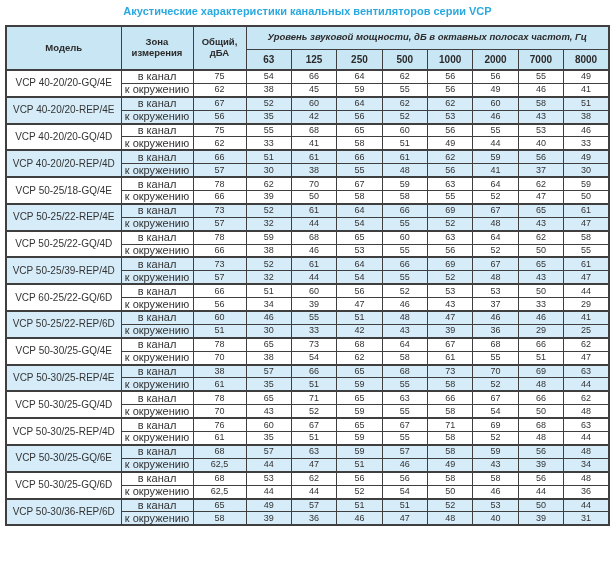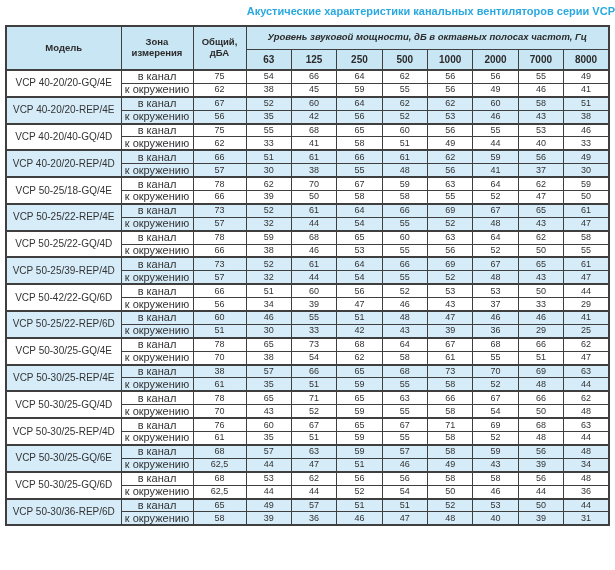--- a/index.html
+++ b/index.html
@@ -14,21 +14,21 @@
   html, body { margin: 0; padding: 0; }
   body {
     width: 615px; height: 570px;
     background: #ffffff;
     font-family: "Liberation Sans", sans-serif;
     color: var(--text);
     overflow: hidden;
   }
   .page-title {
     padding-top: 5px;
-    text-align: right;
+    text-align: center;
     font-size: 11px;
     font-weight: bold;
     color: var(--title-color);
     height: 25px;
   }
   table.acoustic {
     border-collapse: collapse;
     table-layout: fixed;
     width: 605px;
     margin-left: 5px;
@@ -145,21 +145,21 @@
         <td class="level-cell shaded">35</td>
         <td class="level-cell shaded">42</td>
         <td class="level-cell shaded">56</td>
         <td class="level-cell shaded">52</td>
         <td class="level-cell shaded">53</td>
         <td class="level-cell shaded">46</td>
         <td class="level-cell shaded">43</td>
         <td class="level-cell shaded">38</td>
       </tr>
       <tr class="duct-row">
-        <td class="model-cell" rowspan="2">VCP 40-20/40-GQ/4D</td>
+        <td class="model-cell" rowspan="2">VCP 40-20/20-GQ/4D</td>
         <td class="zone-cell">в канал</td>
         <td class="total-cell">75</td>
         <td class="level-cell">55</td>
         <td class="level-cell">68</td>
         <td class="level-cell">65</td>
         <td class="level-cell">60</td>
         <td class="level-cell">56</td>
         <td class="level-cell">55</td>
         <td class="level-cell">53</td>
         <td class="level-cell">46</td>
@@ -295,21 +295,21 @@
         <td class="level-cell shaded">32</td>
         <td class="level-cell shaded">44</td>
         <td class="level-cell shaded">54</td>
         <td class="level-cell shaded">55</td>
         <td class="level-cell shaded">52</td>
         <td class="level-cell shaded">48</td>
         <td class="level-cell shaded">43</td>
         <td class="level-cell shaded">47</td>
       </tr>
       <tr class="duct-row">
-        <td class="model-cell" rowspan="2">VCP 50-42/22-GQ/6D</td>
+        <td class="model-cell" rowspan="2">VCP 60-25/22-GQ/6D</td>
         <td class="zone-cell">в канал</td>
         <td class="total-cell">66</td>
         <td class="level-cell">51</td>
         <td class="level-cell">60</td>
         <td class="level-cell">56</td>
         <td class="level-cell">52</td>
         <td class="level-cell">53</td>
         <td class="level-cell">53</td>
         <td class="level-cell">50</td>
         <td class="level-cell">44</td>

